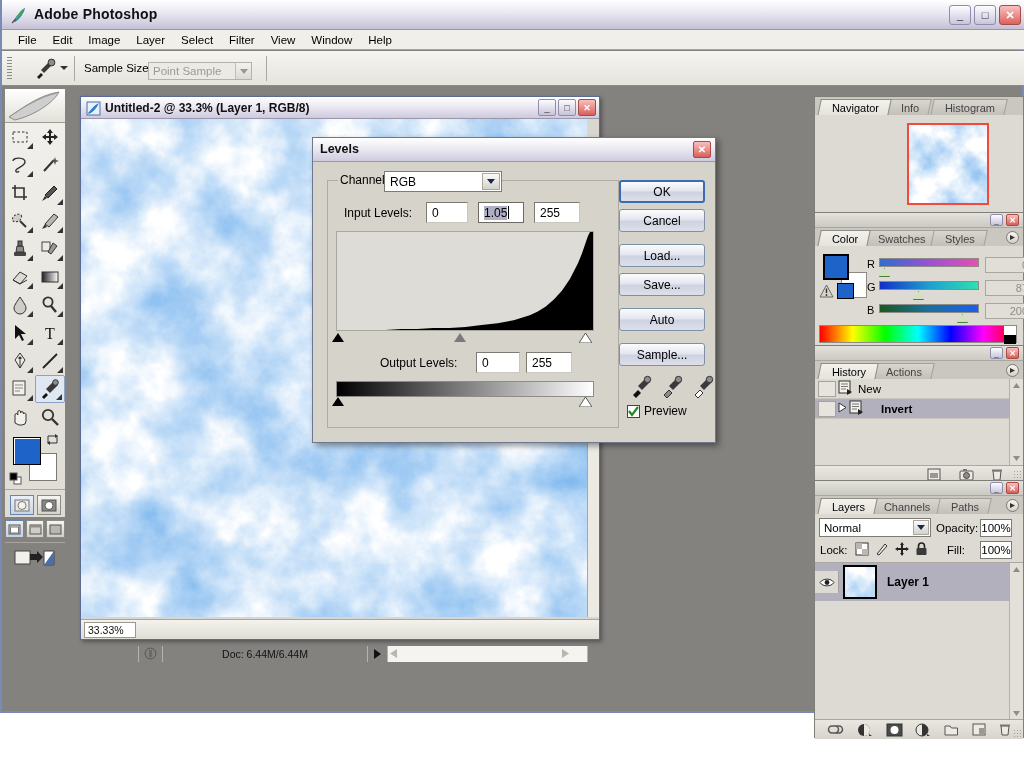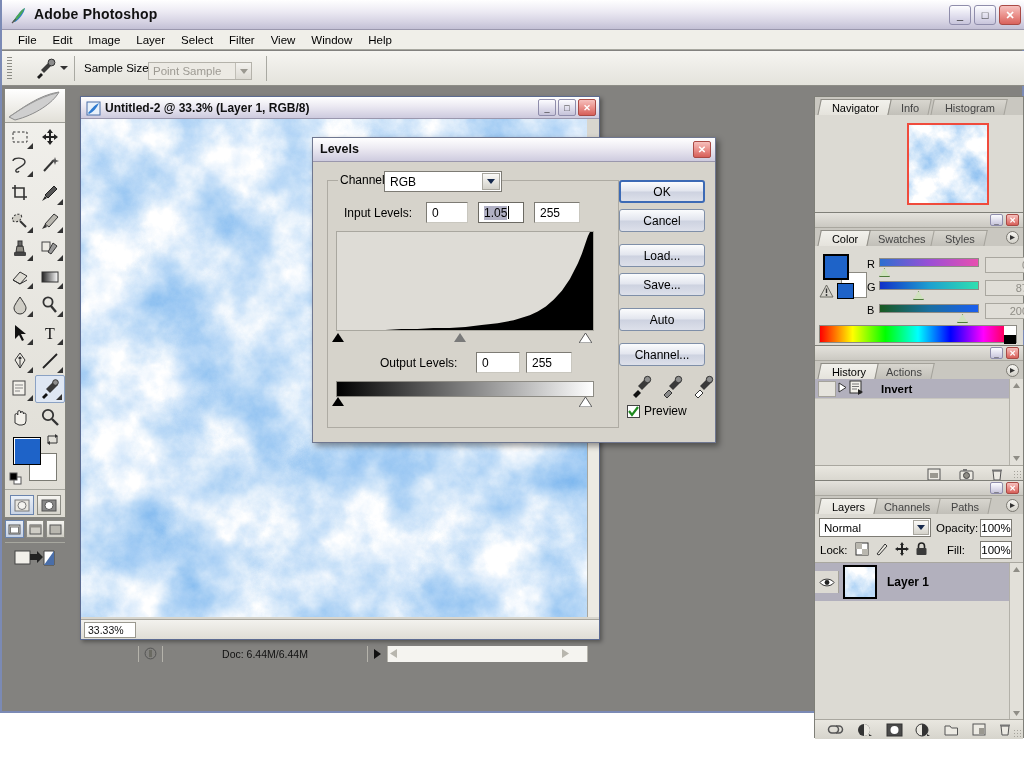--- a/index.html
+++ b/index.html
@@ -942,21 +942,21 @@
             <path d="M6.5 0 L13 10 L0 10 Z" fill="#ffffff" stroke="#5a5a5a" stroke-width="1"></path>
           </svg>
         </div>
       </div>
 
       <div class="lv-btn primary" style="top:18px">OK</div>
       <div class="lv-btn" style="top:47px">Cancel</div>
       <div class="lv-btn" style="top:82px">Load...</div>
       <div class="lv-btn" style="top:111px">Save...</div>
       <div class="lv-btn" style="top:146px">Auto</div>
-      <div class="lv-btn" style="top:181px">Channel...</div>
+      <div class="lv-btn" style="top:181px">Sample...</div>
 
       <svg class="eyed" style="left:316px; top:213px" viewBox="0 0 24 24">
         <path d="M17 3 l4 4 -8 8 -4 -4 z" fill="#3a3a3a"></path>
         <circle cx="18.5" cy="4.5" r="3.2" fill="#8e8e8e" stroke="#333"></circle>
         <path d="M9 15 l-5 5 3 3 5 -5 z" fill="#111"></path>
       </svg>
       <svg class="eyed" style="left:347px; top:213px" viewBox="0 0 24 24">
         <path d="M17 3 l4 4 -8 8 -4 -4 z" fill="#3a3a3a"></path>
         <circle cx="18.5" cy="4.5" r="3.2" fill="#8e8e8e" stroke="#333"></circle>
         <path d="M9 15 l-5 5 3 3 5 -5 z" fill="#8a8a8a" stroke="#333"></path>
@@ -1061,20 +1061,29 @@
     <div class="tabrow">
       <div class="ptab active" style="left:4px"><span>History</span></div>
       <div class="ptab" style="left:58px"><span>Actions</span></div>
       <div class="pal-menu">
         <svg width="7" height="7" viewBox="0 0 7 7">
             <path d="M1 1 L6 3.5 L1 6 Z" fill="#333"></path>
           </svg>
       </div>
     </div>
     <div id="hist-body">
+      <div class="hrow">
+          <div class="hbox"></div>
+          <span><svg class="hicon" viewBox="0 0 15 15">
+              <rect x="1" y="1" width="11" height="12" fill="#f2f0ea" stroke="#333"></rect>
+              <path d="M3 4 h7 M3 6.5 h7 M3 9 h5" stroke="#777"></path>
+              <path d="M9 9 l5 3 -5 3 z" fill="#222"></path>
+            </svg></span>
+          <span class="hname">New</span>
+        </div>
         <div class="hrow sel">
           <div class="hbox"></div>
           <span><svg width="9" height="11" viewBox="0 0 9 11" style="margin-right:2px">
               <path d="M1 1 L8 5.5 L1 10 Z" fill="#fff" stroke="#333"></path>
             </svg></span>
           <span><svg class="hicon" viewBox="0 0 15 15">
               <rect x="1" y="1" width="11" height="12" fill="#f2f0ea" stroke="#333"></rect>
               <path d="M3 4 h7 M3 6.5 h7 M3 9 h5" stroke="#777"></path>
               <path d="M9 9 l5 3 -5 3 z" fill="#222"></path>
             </svg></span>

